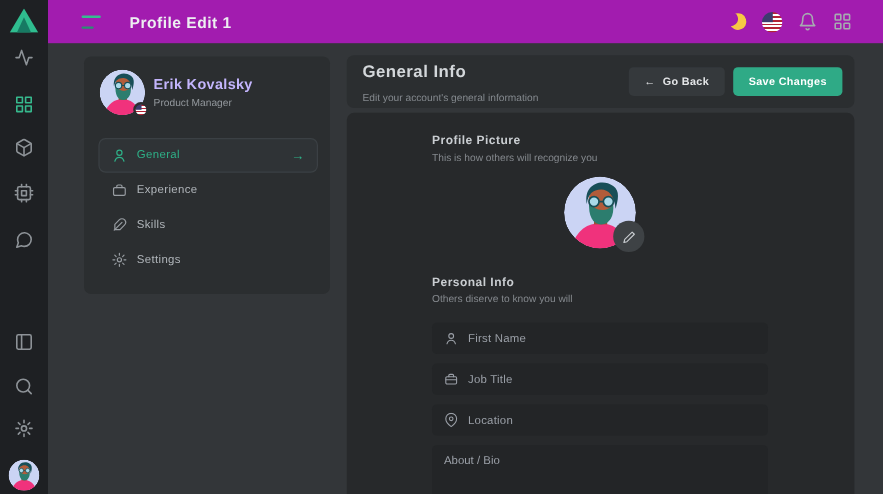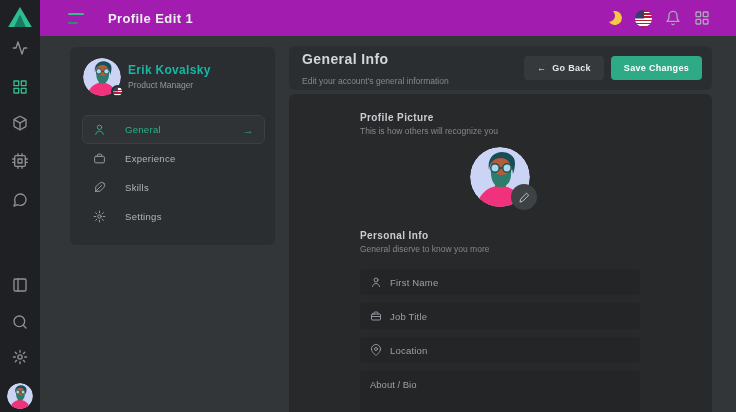--- a/index.html
+++ b/index.html
@@ -36,24 +36,24 @@
   .tb-ic svg { width:16px; height:16px; stroke:currentColor; fill:none; stroke-width:2; stroke-linecap:round; stroke-linejoin:round; }
 
   
   .pcard { position:absolute; left:70px; top:47px; width:205px; height:198px; background:#2b2e30; border-radius:6px; }
   .pcard-head { position:relative; height:68px; }
   .pcard-avatar-wrap { position:absolute; left:13px; top:11px; width:38px; height:38px; }
   .pcard-avatar-wrap .av { width:38px; height:38px; border-radius:50%; overflow:hidden; }
   .mini-flag { position:absolute; right:-3px; bottom:-2px; width:13px; height:13px; border-radius:50%; border:2px solid #2b2e30;
     background-image:linear-gradient(#3c3b6e,#3c3b6e), repeating-linear-gradient(180deg,#b22234 0 1.3px,#ffffff 1.3px 2.6px);
     background-size:55% 50%, 100% 100%; background-repeat:no-repeat; background-position:top left; }
-  .pcard-name { position:absolute; left:58px; top:16px; font-size:12px; font-weight:bold; letter-spacing:.3px; color:#14b8a6; }
+  .pcard-name { position:absolute; left:58px; top:16px; font-size:12px; font-weight:bold; letter-spacing:.3px; color:#c4b5fd; }
   .pcard-role { position:absolute; left:58px; top:33px; font-size:8.5px; color:#93989d; }
   .nav { position:absolute; left:0; top:68px; width:205px; }
-  .nav-item { height:29px; margin:0 10px 0 12px; display:flex; align-items:center; gap:19px; padding:0 10px; font-size:9.5px; letter-spacing:.3px; color:#b1b6bb; cursor:pointer; border-radius:6px; border:1px solid transparent; }
+  .nav-item { height:29px; margin:0 10px 0 12px; display:flex; align-items:center; gap:8px; padding:0 10px; font-size:9.5px; letter-spacing:.3px; color:#b1b6bb; cursor:pointer; border-radius:6px; border:1px solid transparent; }
   .nav-item .nic { width:13px; height:13px; color:#989da2; flex:0 0 auto; }
   .nav-item .nic svg { width:13px; height:13px; stroke:currentColor; fill:none; stroke-width:1.8; stroke-linecap:round; stroke-linejoin:round; }
   .nav-item.active { background:#2f3336; border-color:#3b4044; color:#2eb188; }
   .nav-item.active .nic { color:#2eb188; }
   .nav-arrow { margin-left:auto; color:#2eb188; font-size:11px; }
 
   
   .main-head { position:absolute; left:289px; top:46px; width:423px; height:44px; background:#2b2e30; border-radius:6px; display:flex; align-items:center; }
   .mh-text { margin-left:13px; }
   .mh-title { font-size:14px; font-weight:bold; letter-spacing:.4px; color:#d3d7da; }
@@ -284,21 +284,21 @@
           </svg>
         </div>
       <button class="edit-btn">
         <svg viewBox="0 0 24 24">
             <path d="M17 3l4 4L7.5 20.5 2 22l1.5-5.5z"></path>
           </svg>
       </button>
     </div>
 
     <div class="sec-title pi-title">Personal Info</div>
-    <div class="sec-sub">General diserve to know you more</div>
+    <div class="sec-sub">Others diserve to know you will</div>
 
     <div class="frow">
       <div class="field">
         <span class="fic">
           <svg viewBox="0 0 24 24">
               <circle cx="12" cy="8" r="4"></circle>
               <path d="M5 21c1-4 4-6 7-6s6 2 7 6"></path>
             </svg>
         </span>
         <input type="text" placeholder="First Name" style="">

